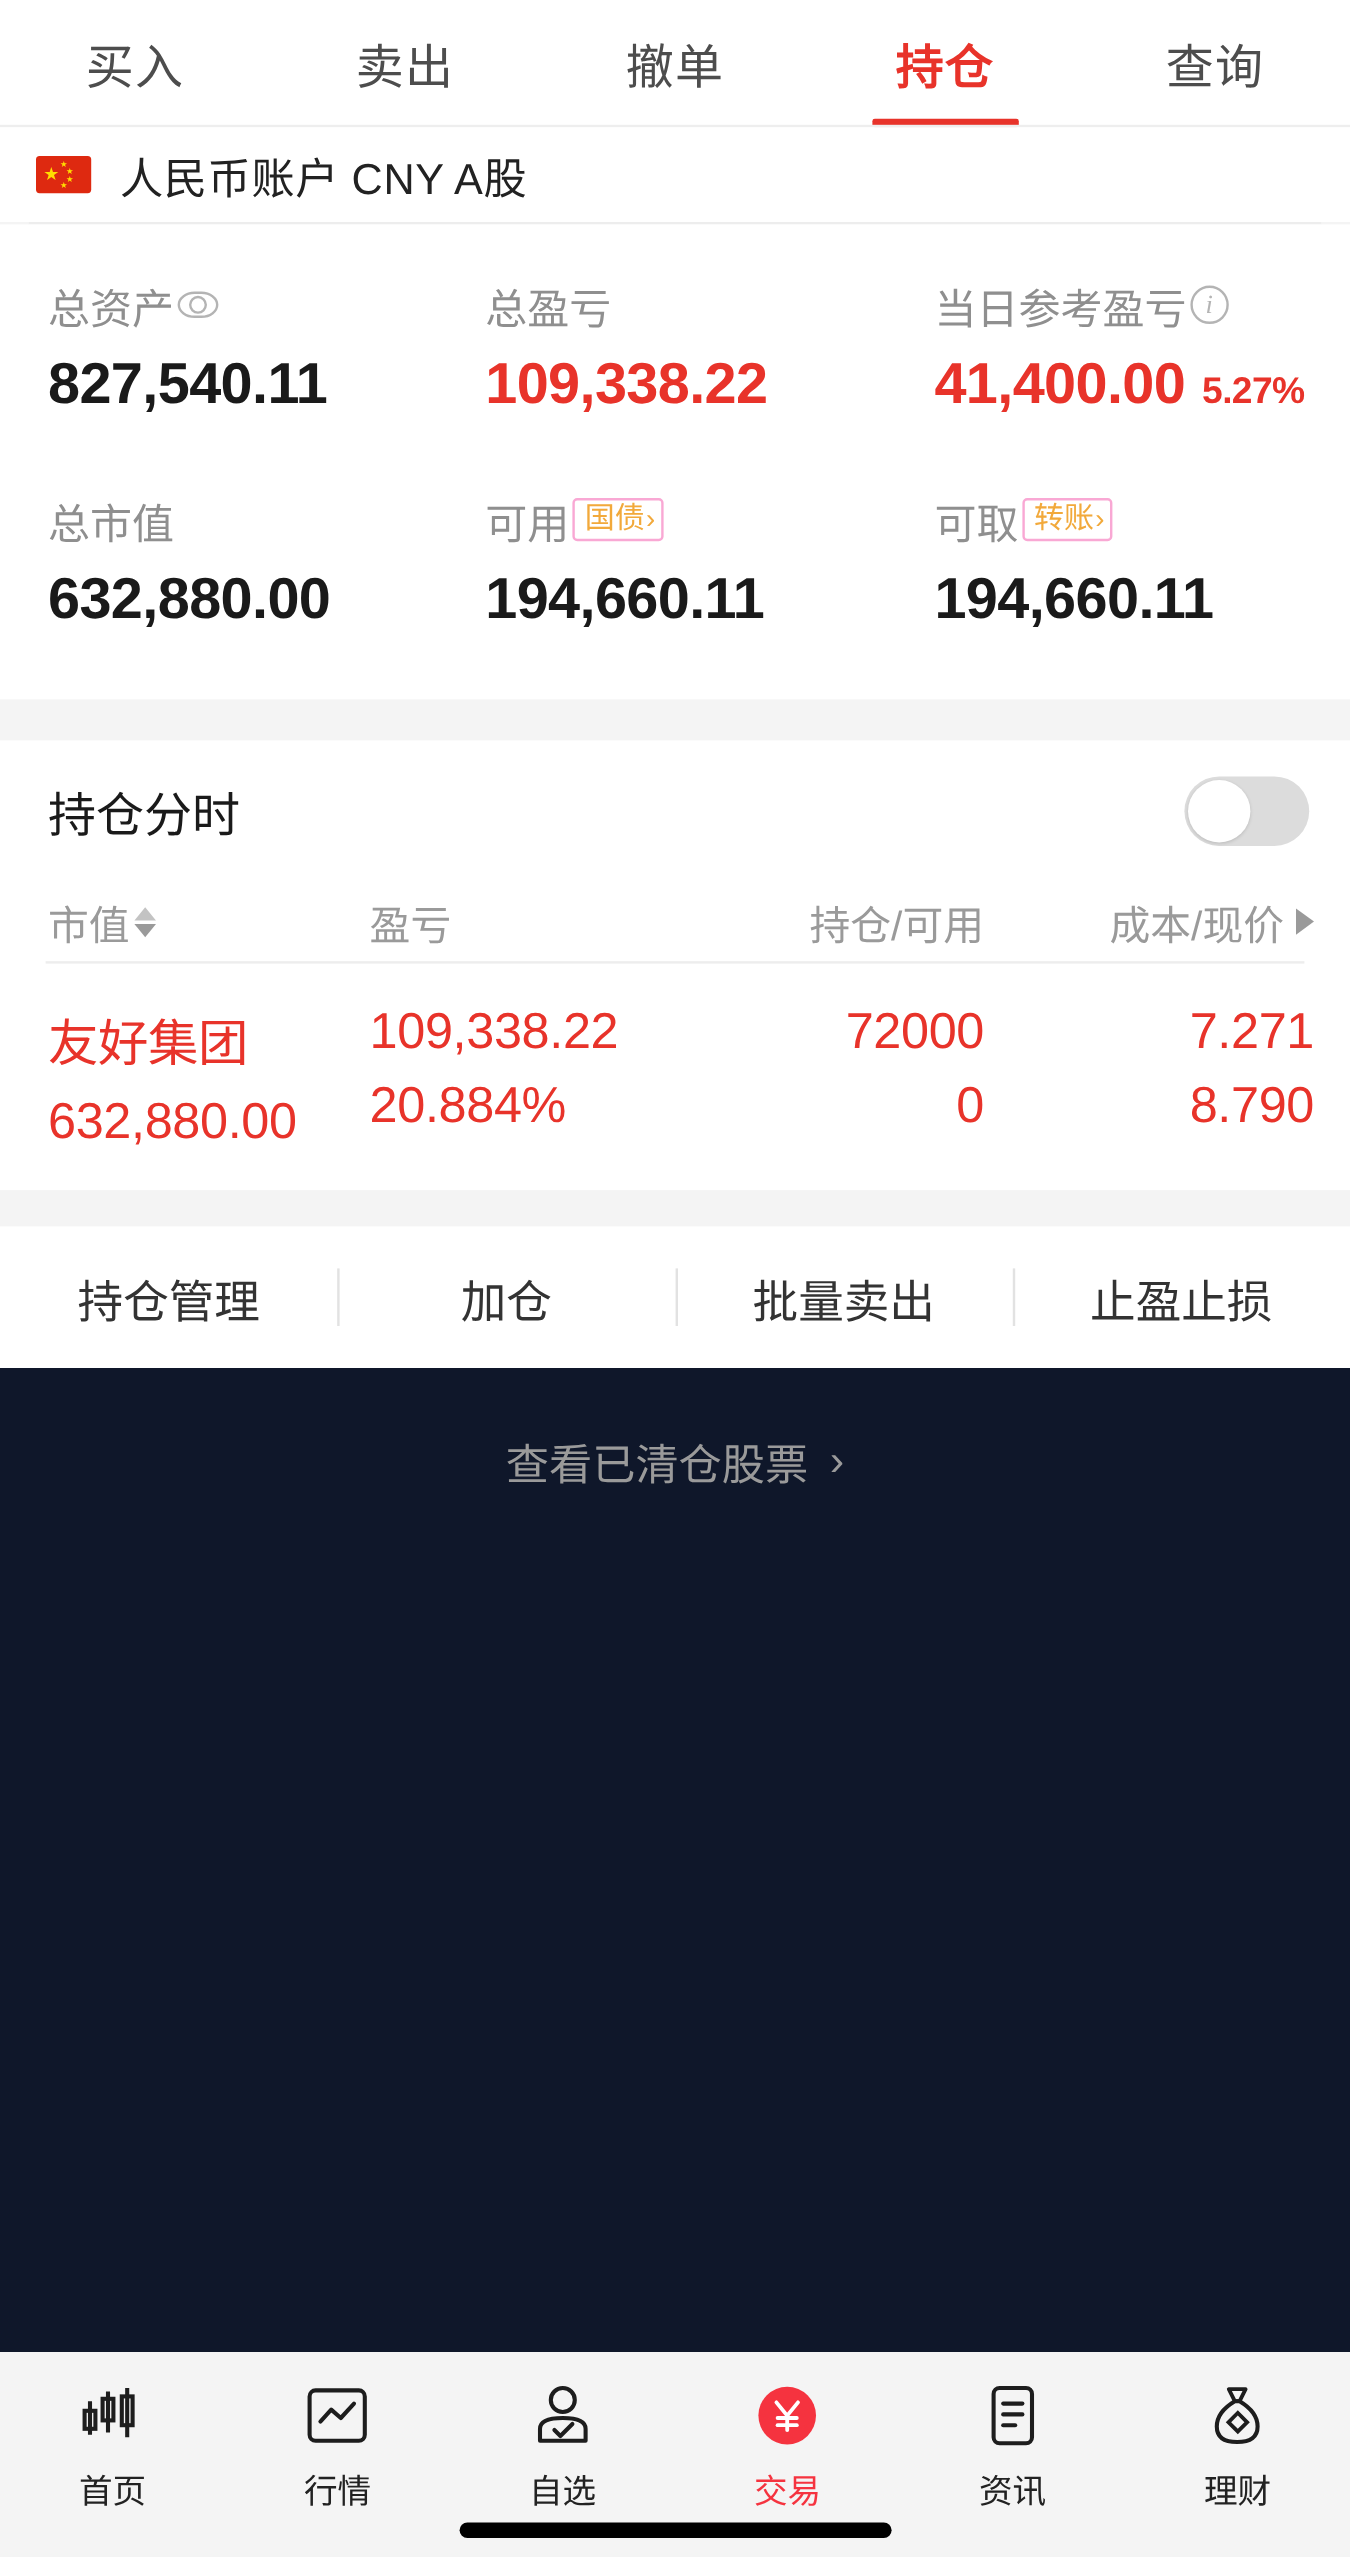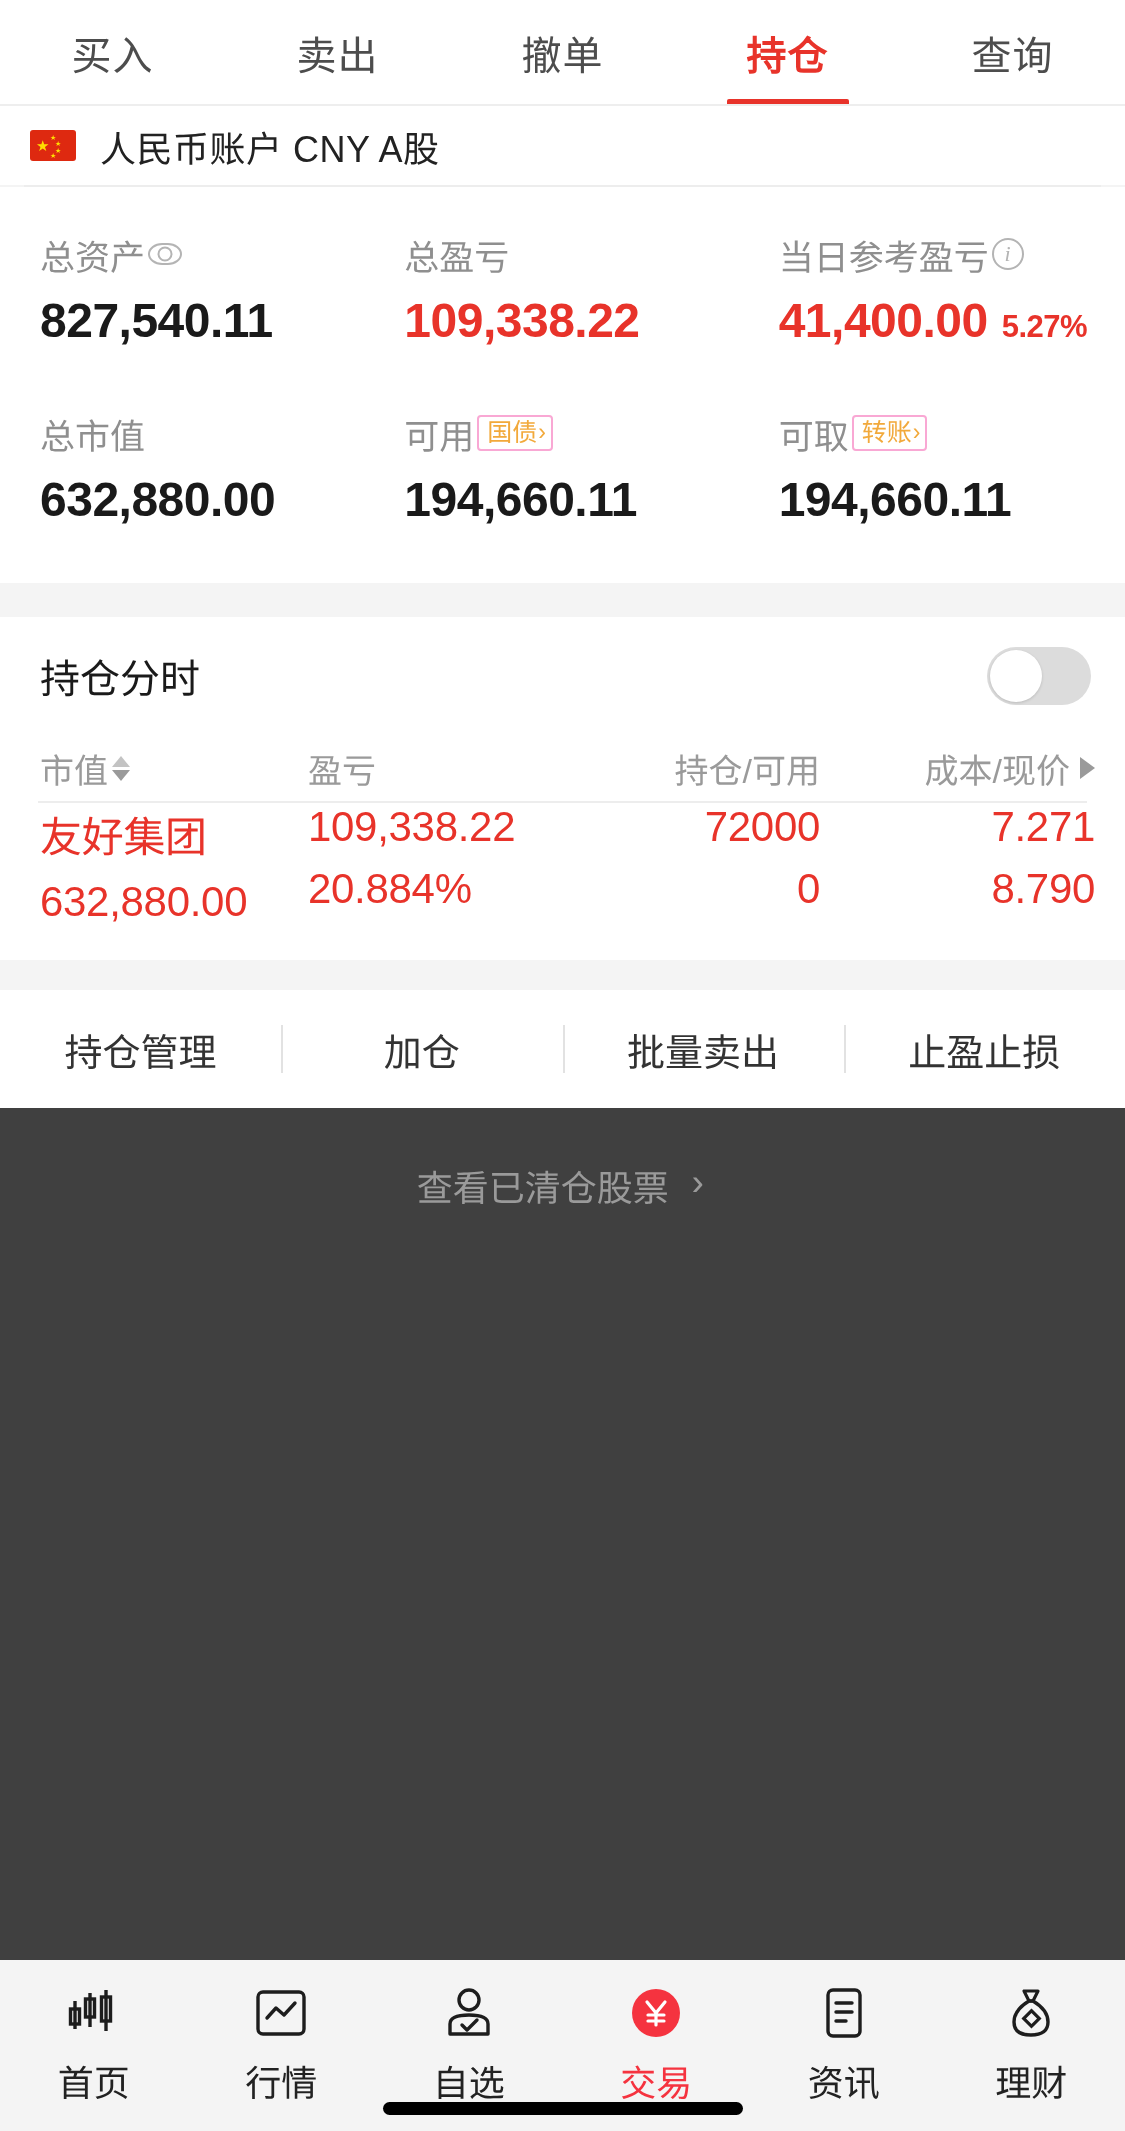--- a/index.html
+++ b/index.html
@@ -298,20 +298,21 @@
     flex: 0 0 auto;
   }
 
   .table-hairline {
     height: 2px;
     background: #ededed;
     margin: 0 38px;
   }
 
   .td-row {
+    padding-top: 32px;
     padding-bottom: 34px;
   }
   .cell-main, .cell-sub {
     font-size: 42px;
     color: #e8332a;
     white-space: nowrap;
     letter-spacing: -0.3px;
   }
   .cell-sub { margin-top: 14px; }
   .cell-name { font-size: 42px; }
@@ -340,26 +341,25 @@
     left: 0;
     top: 50%;
     transform: translateY(-50%);
     width: 2px;
     height: 48px;
     background: #e2e2e2;
   }
 
   
   .cleared-wrap {
-    background: #404040;
+    background: #0f172a;
     flex: 1 1 auto;
     display: flex;
     justify-content: center;
     padding-top: 52px;
-    font-family: Liberation Mono, monospace;
   }
   .cleared-link {
     display: inline-flex;
     align-items: center;
     gap: 18px;
     font-size: 36px;
     color: #9a9a9a;
     height: 50px;
   }
   .cleared-link .chev-r {
@@ -386,21 +386,21 @@
     gap: 10px;
   }
   .nav-icon {
     width: 62px;
     height: 62px;
     display: flex;
     align-items: center;
     justify-content: center;
   }
   .nav-label {
-    font-size: 36px;
+    font-size: 28px;
     color: #222222;
   }
   .navitem.active .nav-label { color: #f5333f; }
   .home-indicator {
     position: absolute;
     left: 50%;
     transform: translateX(-50%);
     bottom: 16px;
     width: 360px;
     height: 13px;

